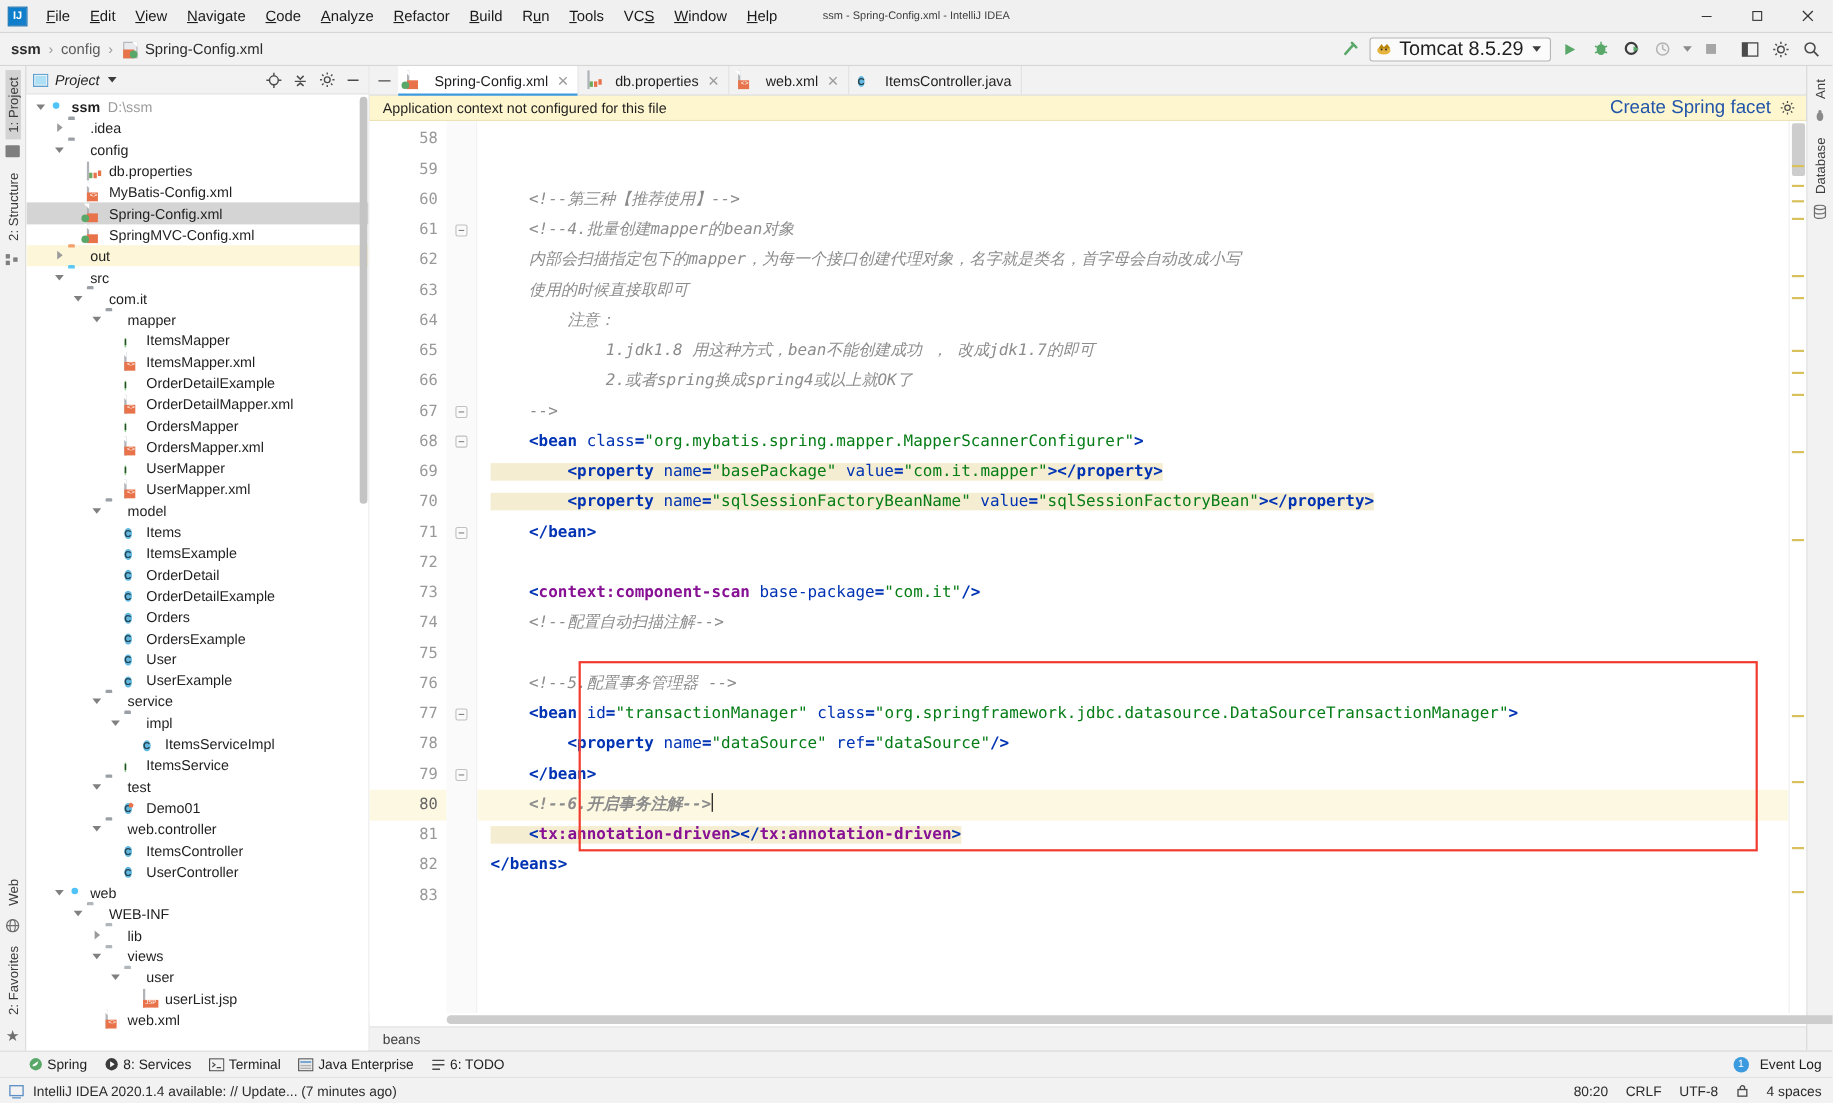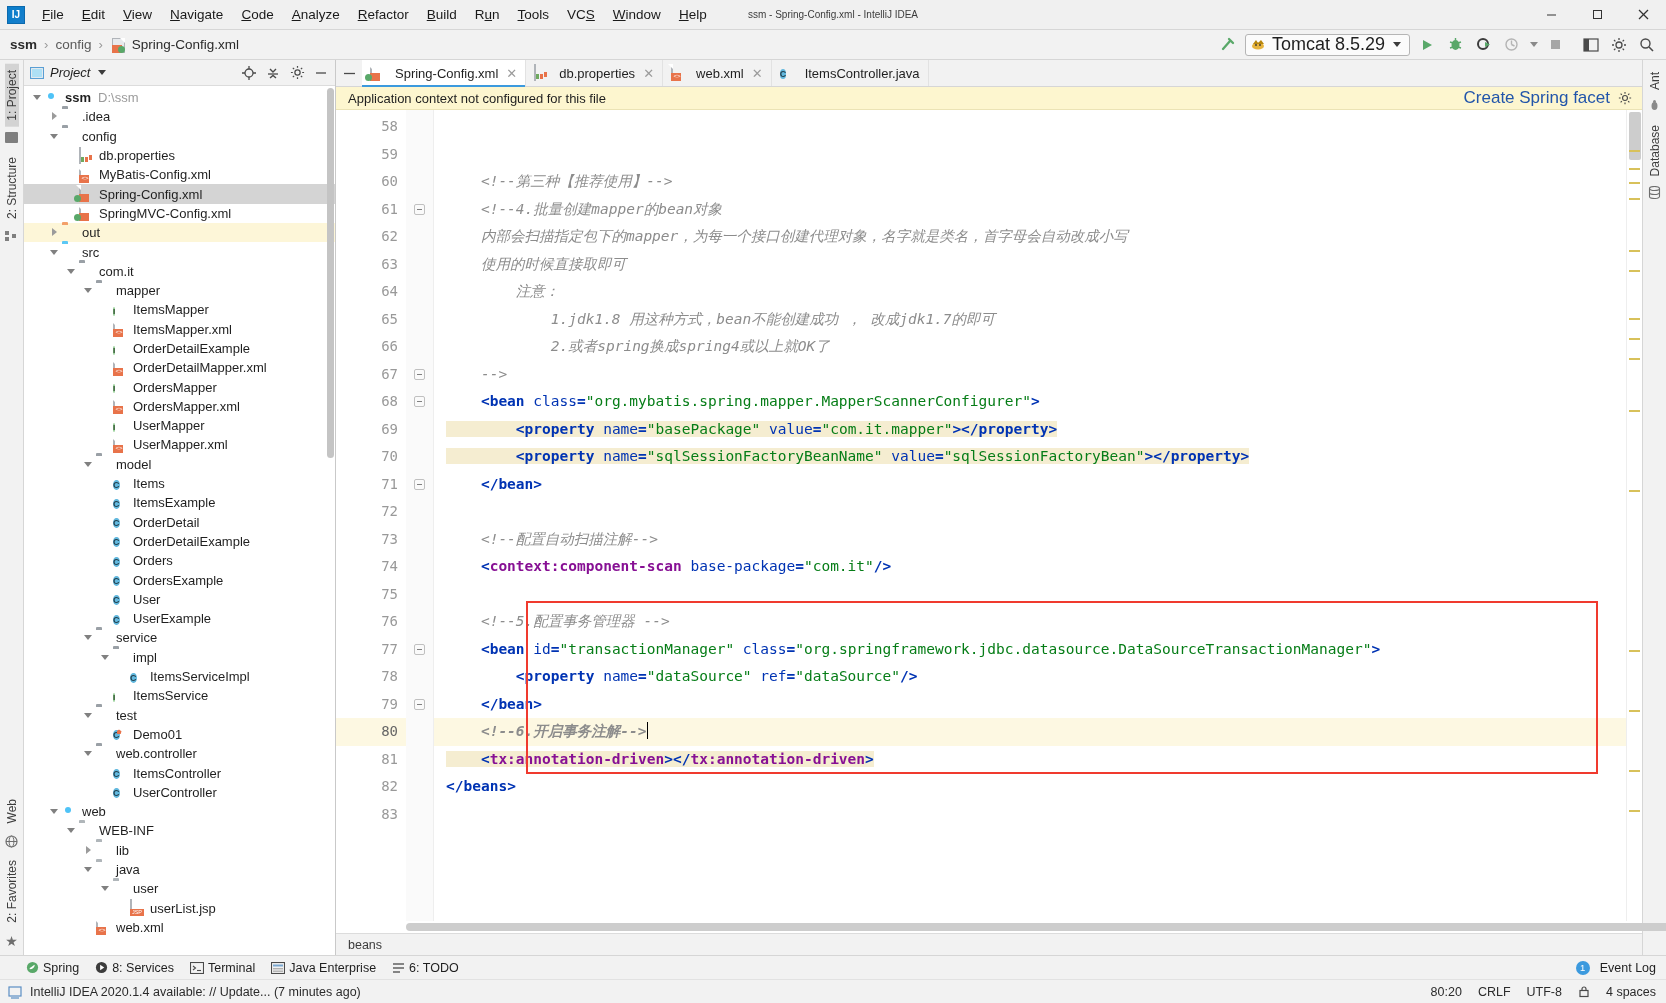--- a/index.html
+++ b/index.html
@@ -648,21 +648,21 @@
             <span class="lbl">WEB-INF</span>
           </div>
           <div class="trow" style="padding-left: 59px;">
             <span class="arrow right"></span>
             <span class="ic"><span class="ic-folder gray"></span></span>
             <span class="lbl">lib</span>
           </div>
           <div class="trow" style="padding-left: 59px;">
             <span class="arrow down"></span>
             <span class="ic"><span class="ic-folder gray"></span></span>
-            <span class="lbl">java</span>
+            <span class="lbl">views</span>
           </div>
           <div class="trow" style="padding-left: 76px;">
             <span class="arrow down"></span>
             <span class="ic"><span class="ic-folder gray"></span></span>
             <span class="lbl">user</span>
           </div>
           <div class="trow" style="padding-left: 93px;">
             <span class="arrow"></span>
             <span class="ic"><span class="ic-jsp"></span></span>
             <span class="lbl">userList.jsp</span>
@@ -781,22 +781,22 @@
             <div class="cline"><span><span class="cmt">    使用的时候直接取即可</span></span></div>
             <div class="cline"><span><span class="cmt">        注意：</span></span></div>
             <div class="cline"><span><span class="cmt">            1.jdk1.8 用这种方式，bean不能创建成功 ， 改成jdk1.7的即可</span></span></div>
             <div class="cline"><span><span class="cmt">            2.或者spring换成spring4或以上就OK了</span></span></div>
             <div class="cline"><span><span class="cmt">    --&gt;</span></span></div>
             <div class="cline"><span><span class="punct">    &lt;</span><span class="tagname">bean</span><span class="attr"> class</span><span class="punct">=</span><span class="val">"org.mybatis.spring.mapper.MapperScannerConfigurer"</span><span class="punct">&gt;</span></span></div>
             <div class="cline"><span class="hl-yellow"><span class="punct">        &lt;</span><span class="tagname">property</span><span class="attr"> name</span><span class="punct">=</span><span class="val">"basePackage"</span><span class="attr"> value</span><span class="punct">=</span><span class="val">"com.it.mapper"</span><span class="punct">&gt;&lt;/</span><span class="tagname">property</span><span class="punct">&gt;</span></span></div>
             <div class="cline"><span class="hl-yellow"><span class="punct">        &lt;</span><span class="tagname">property</span><span class="attr"> name</span><span class="punct">=</span><span class="val">"sqlSessionFactoryBeanName"</span><span class="attr"> value</span><span class="punct">=</span><span class="val">"sqlSessionFactoryBean"</span><span class="punct">&gt;&lt;/</span><span class="tagname">property</span><span class="punct">&gt;</span></span></div>
             <div class="cline"><span><span class="punct">    &lt;/</span><span class="tagname">bean</span><span class="punct">&gt;</span></span></div>
             <div class="cline"><span></span></div>
+            <div class="cline"><span><span class="punct">    &lt;</span><span class="ns">context:component-scan</span><span class="attr"> base-package</span><span class="punct">=</span><span class="val">"com.it"</span><span class="punct">/&gt;</span></span></div>
             <div class="cline"><span><span class="cmt">    &lt;!--配置自动扫描注解--&gt;</span></span></div>
-            <div class="cline"><span><span class="punct">    &lt;</span><span class="ns">context:component-scan</span><span class="attr"> base-package</span><span class="punct">=</span><span class="val">"com.it"</span><span class="punct">/&gt;</span></span></div>
             <div class="cline"><span></span></div>
             <div class="cline"><span><span class="cmt">    &lt;!--5.配置事务管理器 --&gt;</span></span></div>
             <div class="cline"><span><span class="punct">    &lt;</span><span class="tagname">bean</span><span class="attr"> id</span><span class="punct">=</span><span class="val">"transactionManager"</span><span class="attr"> class</span><span class="punct">=</span><span class="val">"org.springframework.jdbc.datasource.DataSourceTransactionManager"</span><span class="punct">&gt;</span></span></div>
             <div class="cline"><span><span class="punct">        &lt;</span><span class="tagname">property</span><span class="attr"> name</span><span class="punct">=</span><span class="val">"dataSource"</span><span class="attr"> ref</span><span class="punct">=</span><span class="val">"dataSource"</span><span class="punct">/&gt;</span></span></div>
             <div class="cline"><span><span class="punct">    &lt;/</span><span class="tagname">bean</span><span class="punct">&gt;</span></span></div>
             <div class="cline cur"><span><span class="cmt-b">    &lt;!--6.开启事务注解--&gt;</span></span><span class="caretbar"></span></div>
             <div class="cline"><span class="hl-yellow"><span class="punct">    &lt;</span><span class="ns">tx:annotation-driven</span><span class="punct">&gt;&lt;/</span><span class="ns">tx:annotation-driven</span><span class="punct">&gt;</span></span></div>
             <div class="cline"><span><span class="punct">&lt;/</span><span class="tagname">beans</span><span class="punct">&gt;</span></span></div>
             <div class="cline"><span></span></div>
             <div class="redbox" style="left: 92px; top: 491px; right: 28px; height: 173px;"></div>

